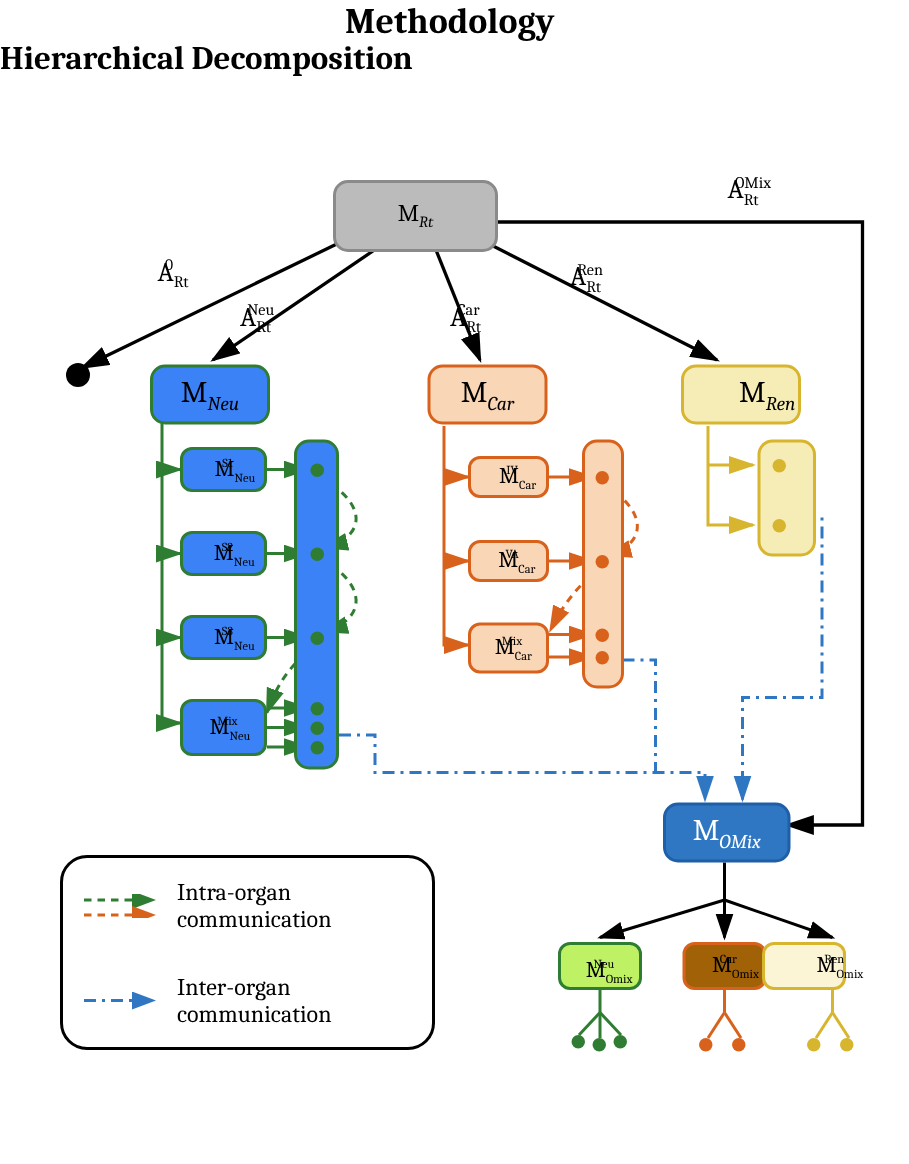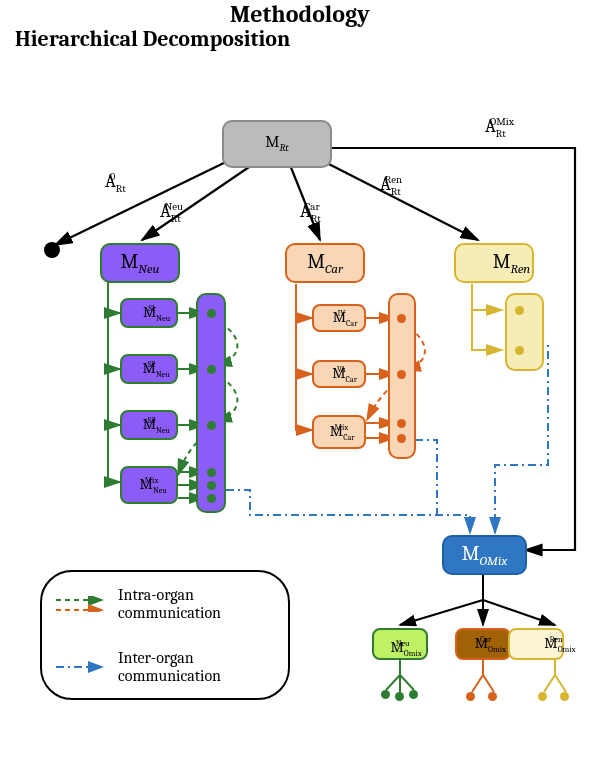--- a/index.html
+++ b/index.html
@@ -47,21 +47,21 @@
   sub, sup { font-size: 65%; font-style: italic; }
   .math { font-family: "Cambria Math", "Cambria", Georgia, serif; }
 
   
   .root-node {
     background: #bbbbbb;
     border: 2px solid #8a8a8a;
   }
   
   .neu-border { border: 2px solid #2f7d32; }
-  .neu-fill   { background: #8b5cf6; }
+  .neu-fill   { background: #3b82f6; }
   .neu-pale   { background: #bef264; align-items: flex-end; }
   
   .car-border { border: 2px solid #d8621c; }
   .car-fill   { background: #f9d6b6; }
   .car-pale   { background: #a16207; }
   
   .ren-border { border: 2px solid #d7b52e; padding-left: 35px; }
   .ren-fill   { background: #f6ecb5; }
   .ren-pale   { background: #fbf5d6; }
   
@@ -114,21 +114,21 @@
     position: absolute;
     left: 0; top: 0;
     width: 606px; height: 776px;
     pointer-events: none;
   }
 </style>
 </head>
 <body>
 
 <div class="title" style="left:230px; top:0px; font-size:24px;">Methodology</div>
-<div class="subtitle" style="left:15px; top:26px; font-size:22px;">Hierarchical Decomposition</div>
+<div class="subtitle" style="left:0; top:26px; font-size:22px;">Hierarchical Decomposition</div>
 
 <svg class="overlay" viewBox="0 0 606 776">
   <defs>
     <marker id="arrB" markerWidth="10" markerHeight="10" refX="8" refY="3" orient="auto">
       <path d="M0,0 L0,6 L9,3 z" fill="#000"></path>
     </marker>
     <marker id="arrNeu" markerWidth="10" markerHeight="10" refX="8" refY="3" orient="auto">
       <path d="M0,0 L0,6 L9,3 z" fill="#2f7d32"></path>
     </marker>
     <marker id="arrCar" markerWidth="10" markerHeight="10" refX="8" refY="3" orient="auto">
@@ -294,21 +294,21 @@
 </div>
 
 <div class="dot dot-neu" style="left:381px; top:690px; width:9px; height:9px;"></div>
 <div class="dot dot-neu" style="left:395px; top:692px; width:9px; height:9px;"></div>
 <div class="dot dot-neu" style="left:409px; top:690px; width:9px; height:9px;"></div>
 <div class="dot dot-car" style="left:466px; top:692px; width:9px; height:9px;"></div>
 <div class="dot dot-car" style="left:488px; top:692px; width:9px; height:9px;"></div>
 <div class="dot dot-ren" style="left:538px; top:692px; width:9px; height:9px;"></div>
 <div class="dot dot-ren" style="left:560px; top:692px; width:9px; height:9px;"></div>
 
-<div class="legend-box" style="left:40px; top:570px; width:250px; height:130px;border-radius:32px;">
+<div class="legend-box" style="left:40px; top:570px; width:250px; height:130px;">
   <div class="legend-row">
     <div class="legend-swatch">
       <svg width="50" height="16">
           <defs>
             <marker id="la1" markerWidth="8" markerHeight="8" refX="6" refY="3" orient="auto">
               <path d="M0,0 L0,6 L8,3 z" fill="#2f7d32"></path>
             </marker>
           </defs>
           <line x1="0" y1="4" x2="44" y2="4" stroke="#2f7d32" stroke-width="2" stroke-dasharray="5 4" marker-end="url(#la1)"></line>
           <defs>

